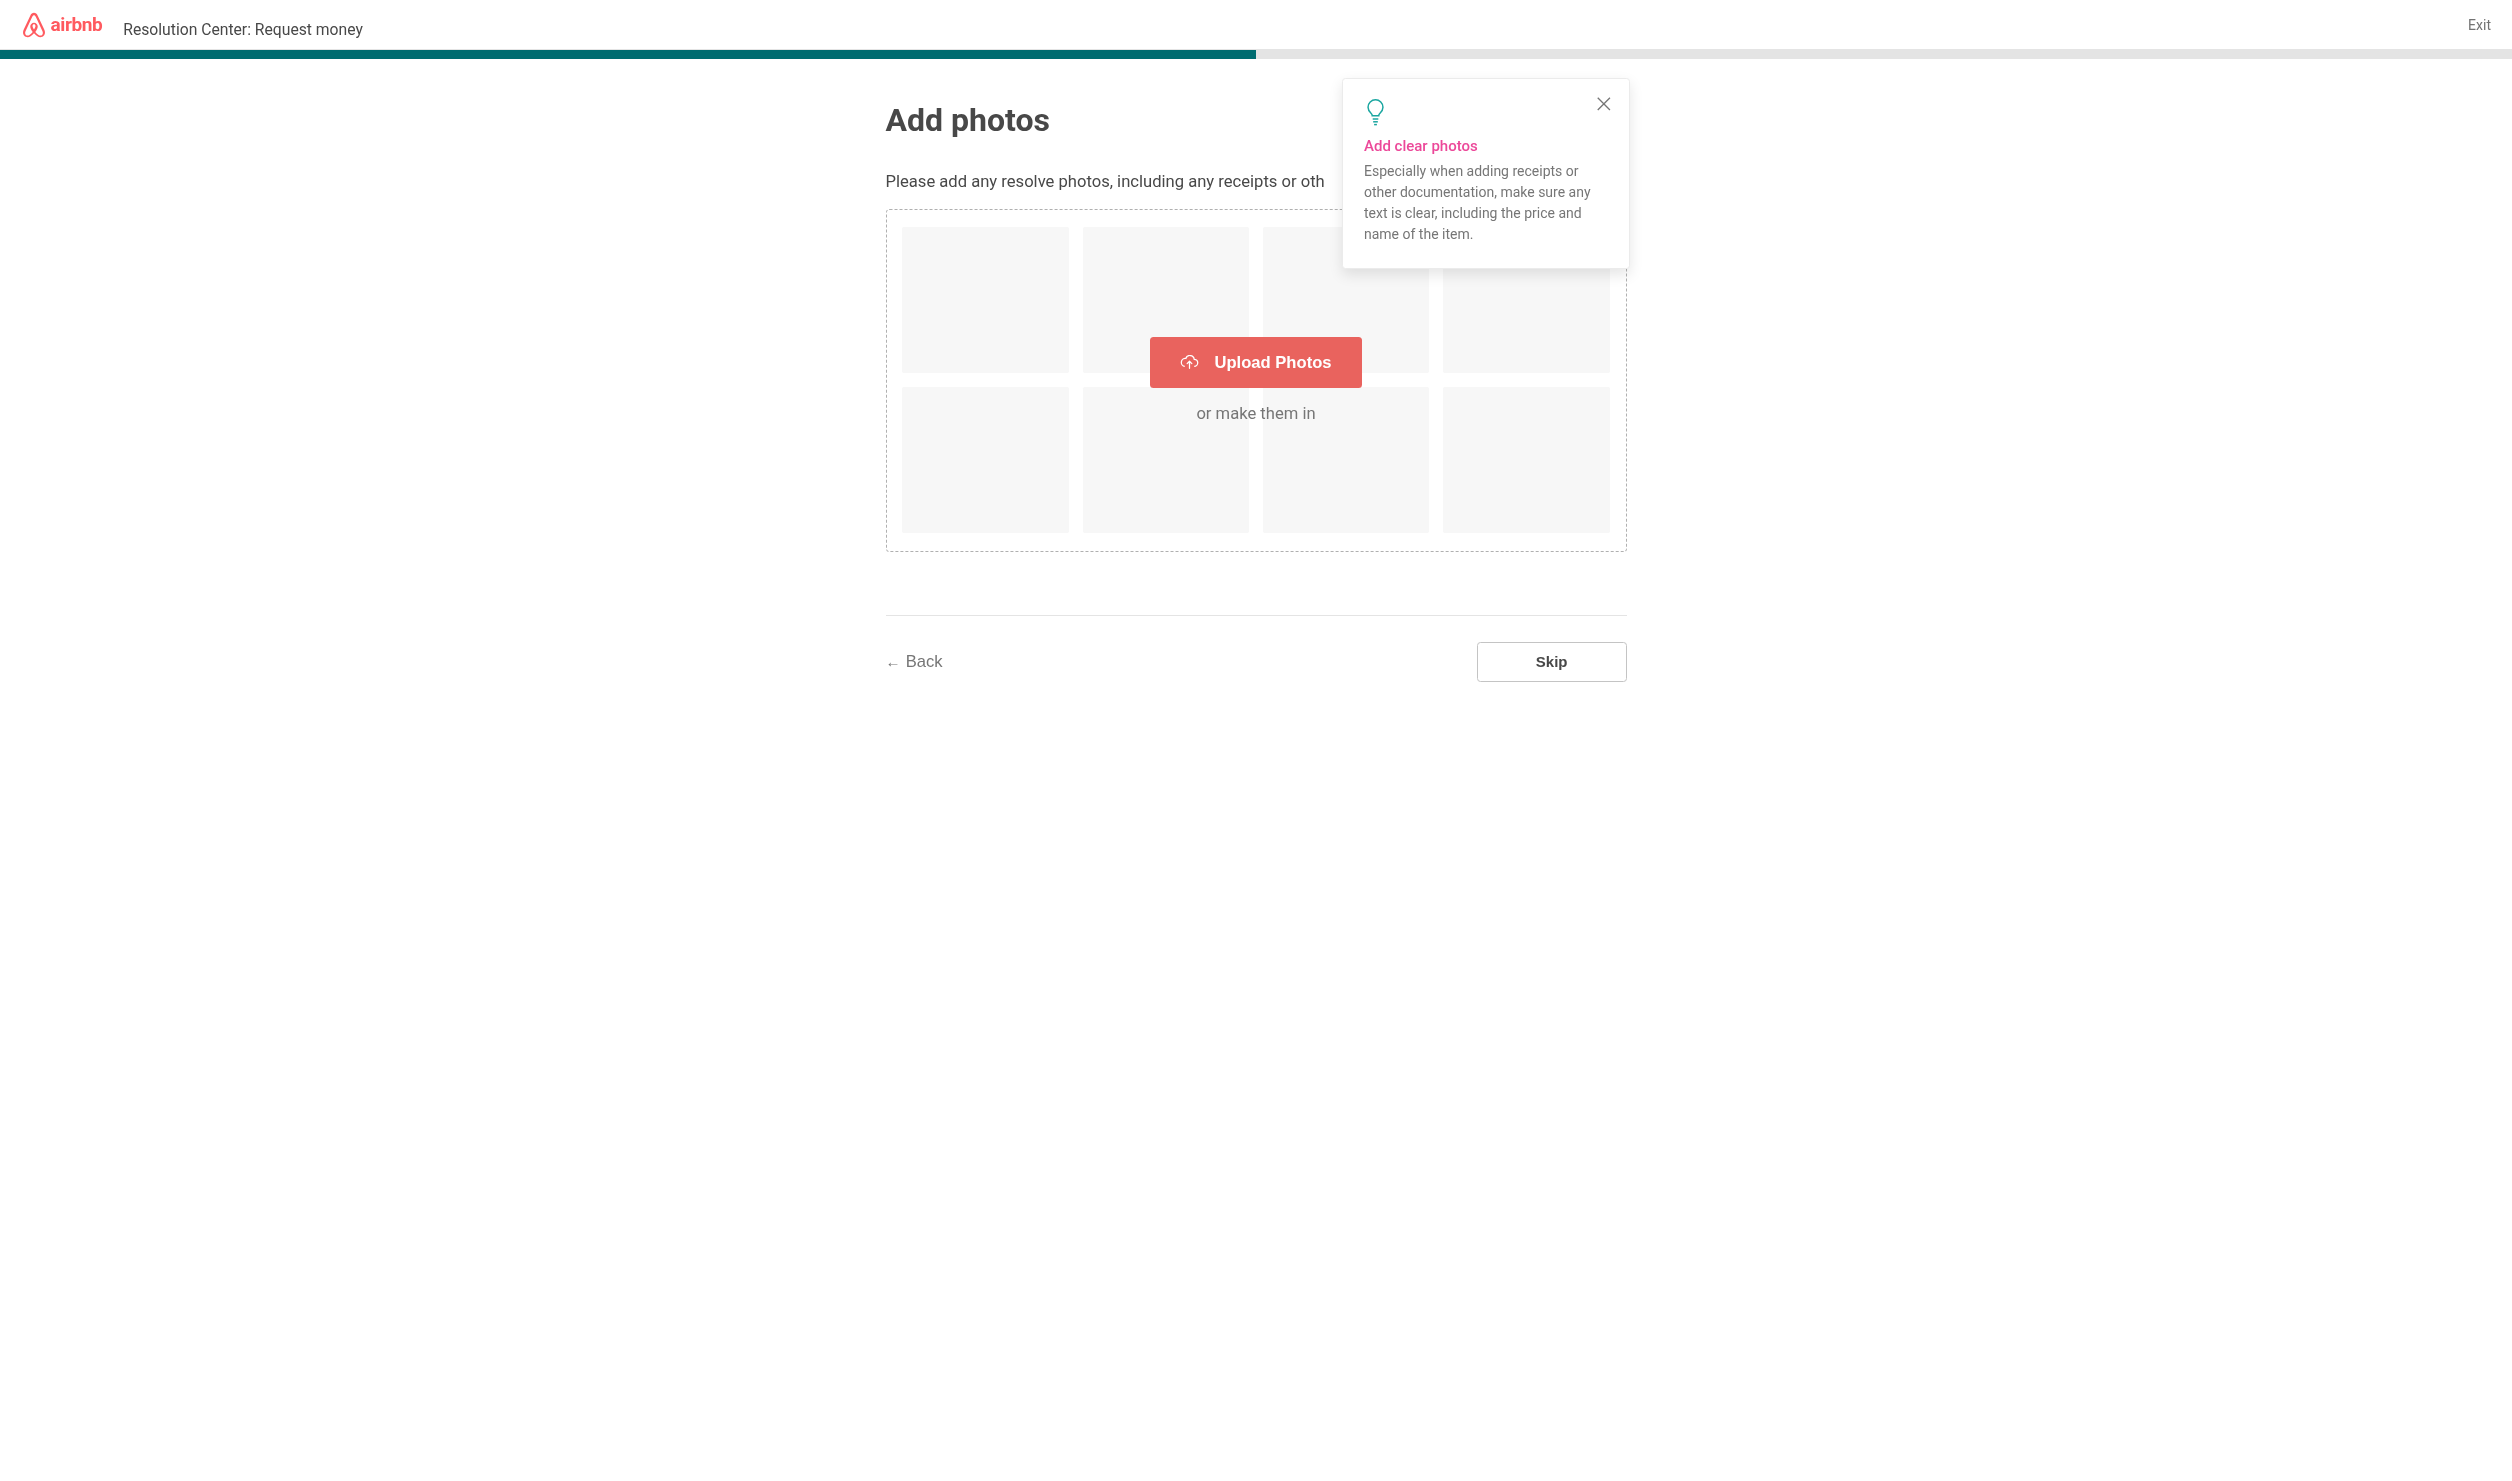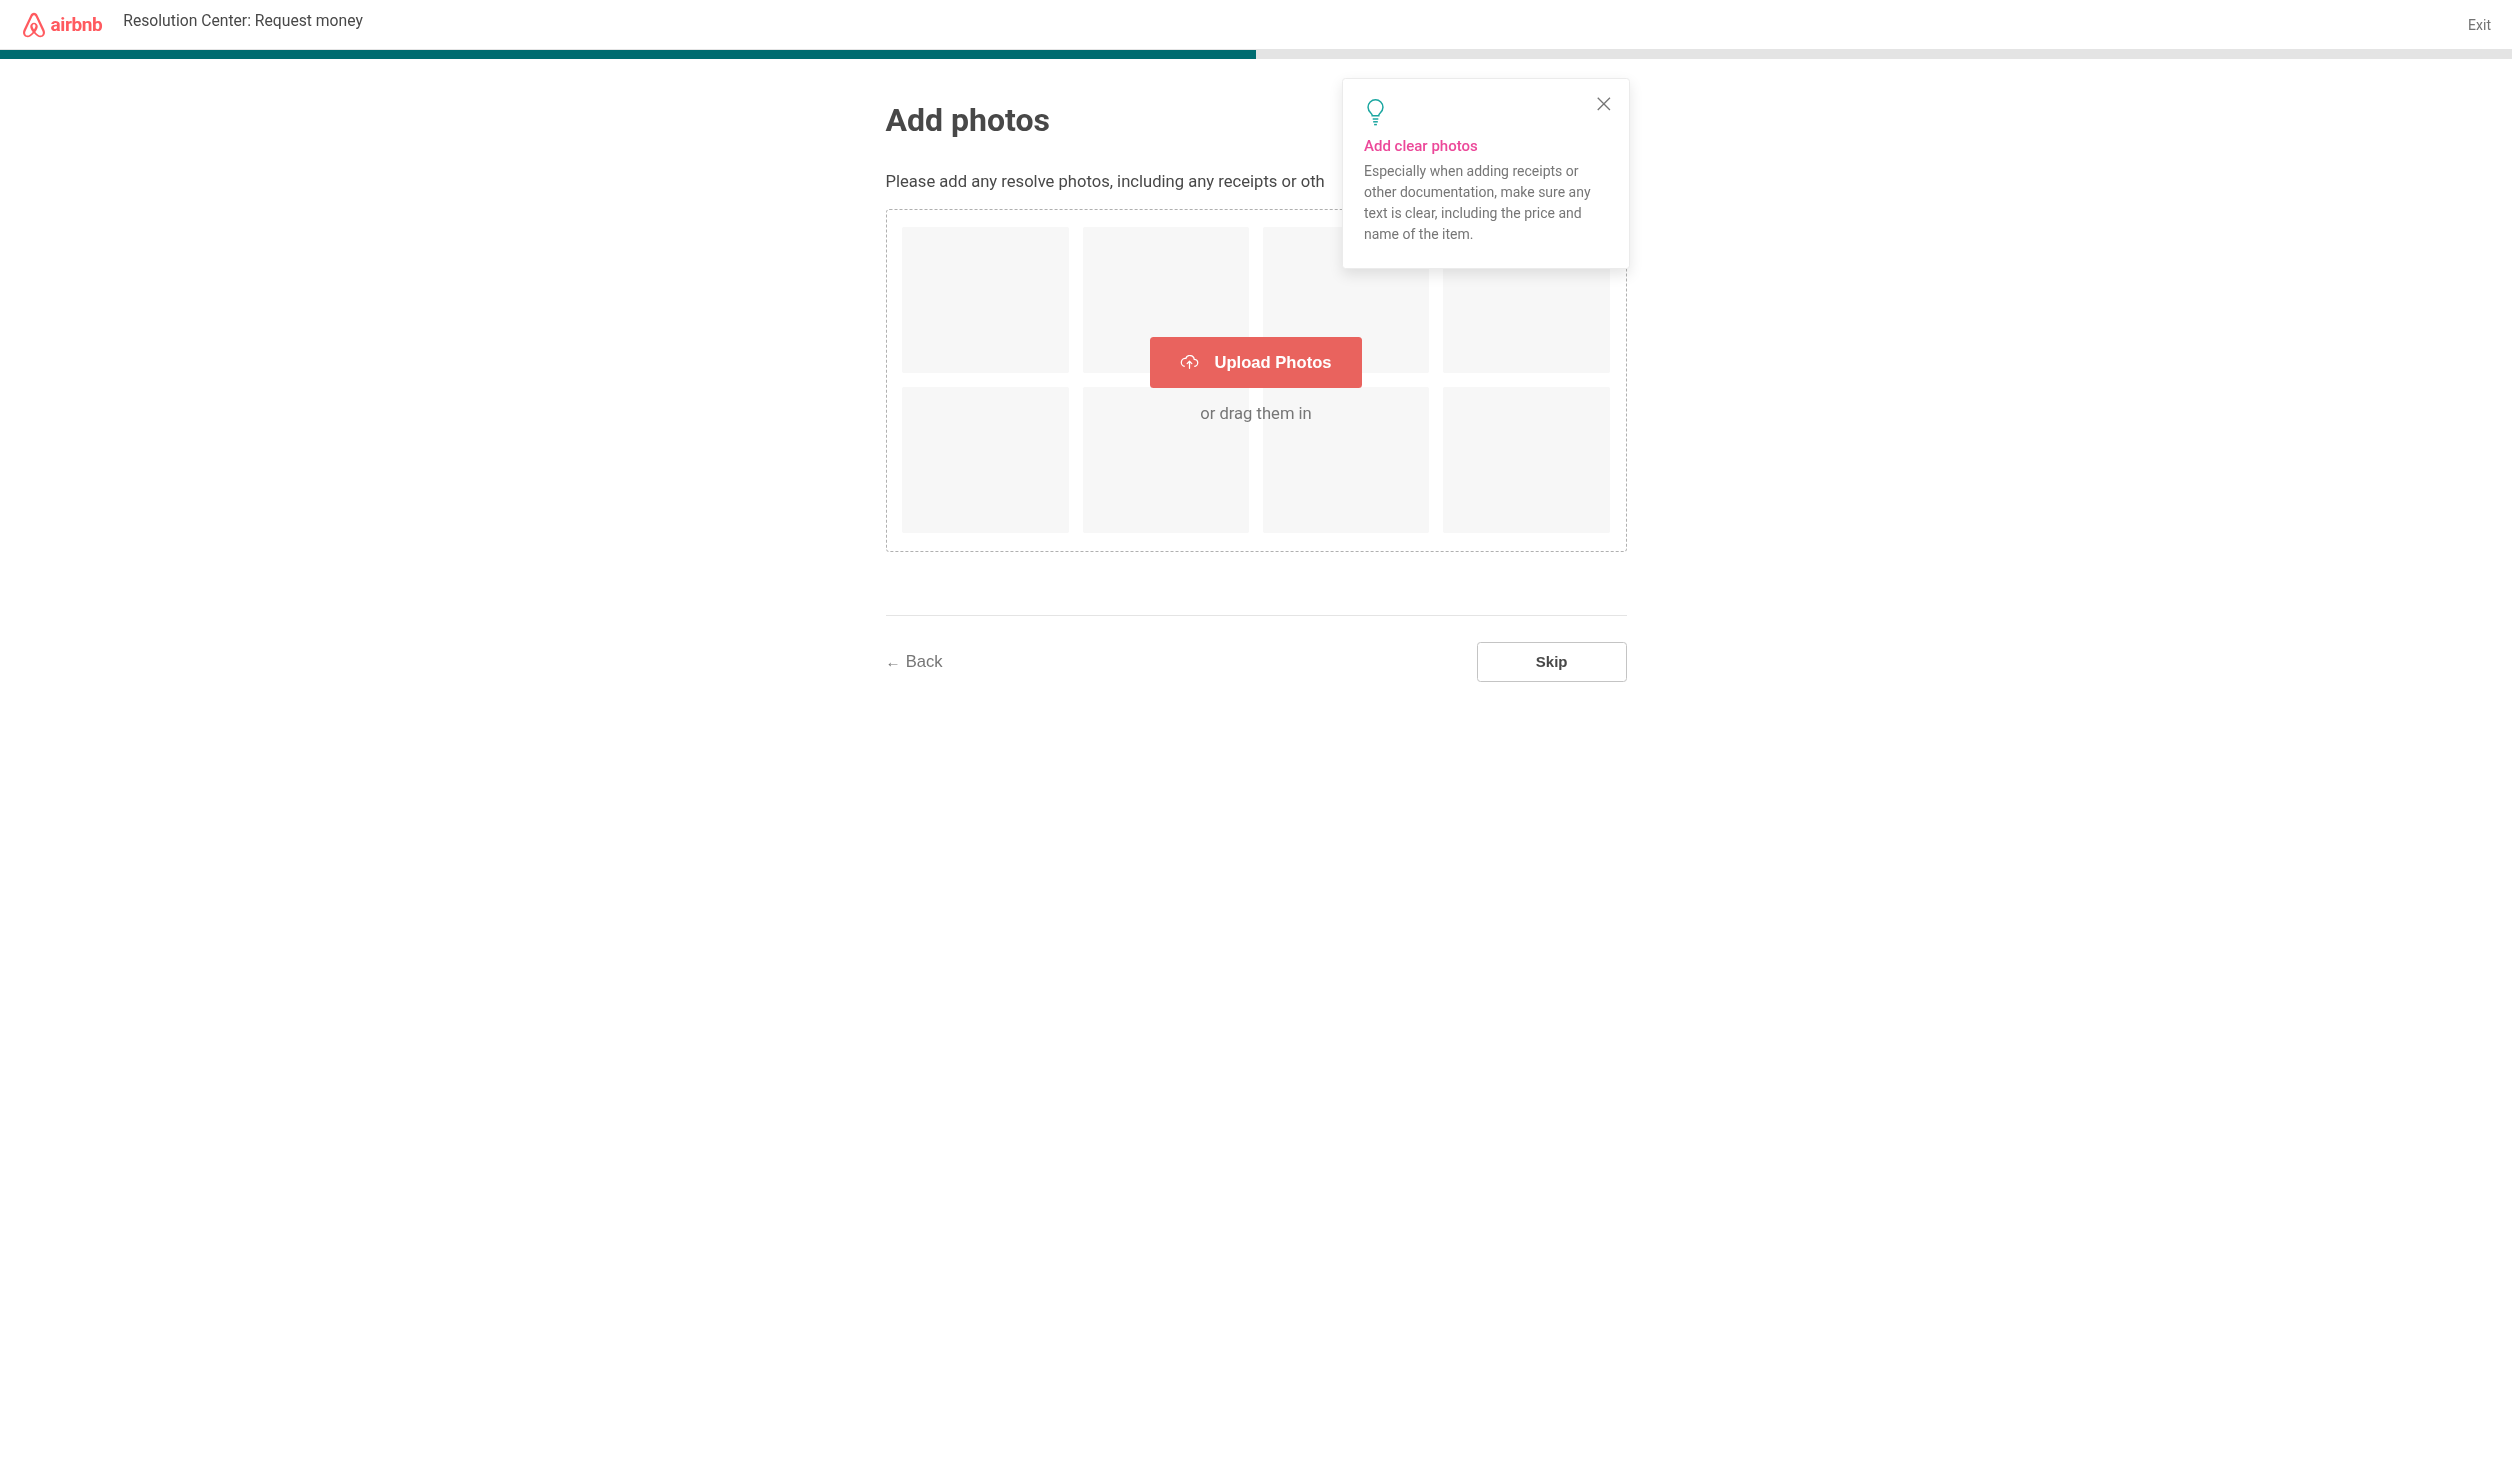--- a/index.html
+++ b/index.html
@@ -9,21 +9,21 @@
       background: #fff;
     }
     
     .header {
       display: flex;
       align-items: center;
       justify-content: space-between;
       padding: 10.5px 21px;
       border-bottom: 0.9px solid #e4e4e4;
     }
-    .header-left { display: flex; align-items: flex-start; gap: 14px; }
+    .header-left { display: flex; align-items: flex-end; gap: 14px; }
     .logo { display: flex; align-items: center; gap: 3.5px; color: #FF5A5F; }
     .logo svg { width: 26px; height: 28px; fill: #FF5A5F; }
     .logo-text { font-size: 19px; font-weight: 700; color: #FF5A5F; letter-spacing: -0.4px; }
     .header-title { font-size: 15.7px; color: #484848; margin-left: 7px; }
     .exit-link { color: #737373; font-size: 14px; text-decoration: none; cursor: pointer; }
 
     
     .progress-track { height: 8.7px; background: #e4e4e4; width: 100%; }
     .progress-fill { height: 100%; background: #006c70; width: 50%; }
 
@@ -192,21 +192,21 @@
       <div class="ph"></div>
     </div>
     <div class="drop-overlay">
       <button class="upload-btn">
         <svg viewBox="0 0 24 20">
           <path d="M18 14.5a4.5 4.5 0 0 0 0-9 5.5 5.5 0 0 0-10.7-1A4.5 4.5 0 0 0 6 14.5" stroke-width="1.6"></path>
           <path d="M12 17V8m0 0l-3 3m3-3l3 3" stroke-width="1.6" stroke-linecap="round" stroke-linejoin="round"></path>
         </svg>
         <span>Upload Photos</span>
       </button>
-      <span class="drag-hint">or drag them in</span>
+      <span class="drag-hint">or make them in</span>
     </div>
   </div>
 
   <div class="tip-card">
     <div class="tip-close">
       <svg viewBox="0 0 18 18">
         <path d="M2 2 L16 16 M16 2 L2 16"></path>
       </svg>
     </div>
     <div class="tip-icon">

